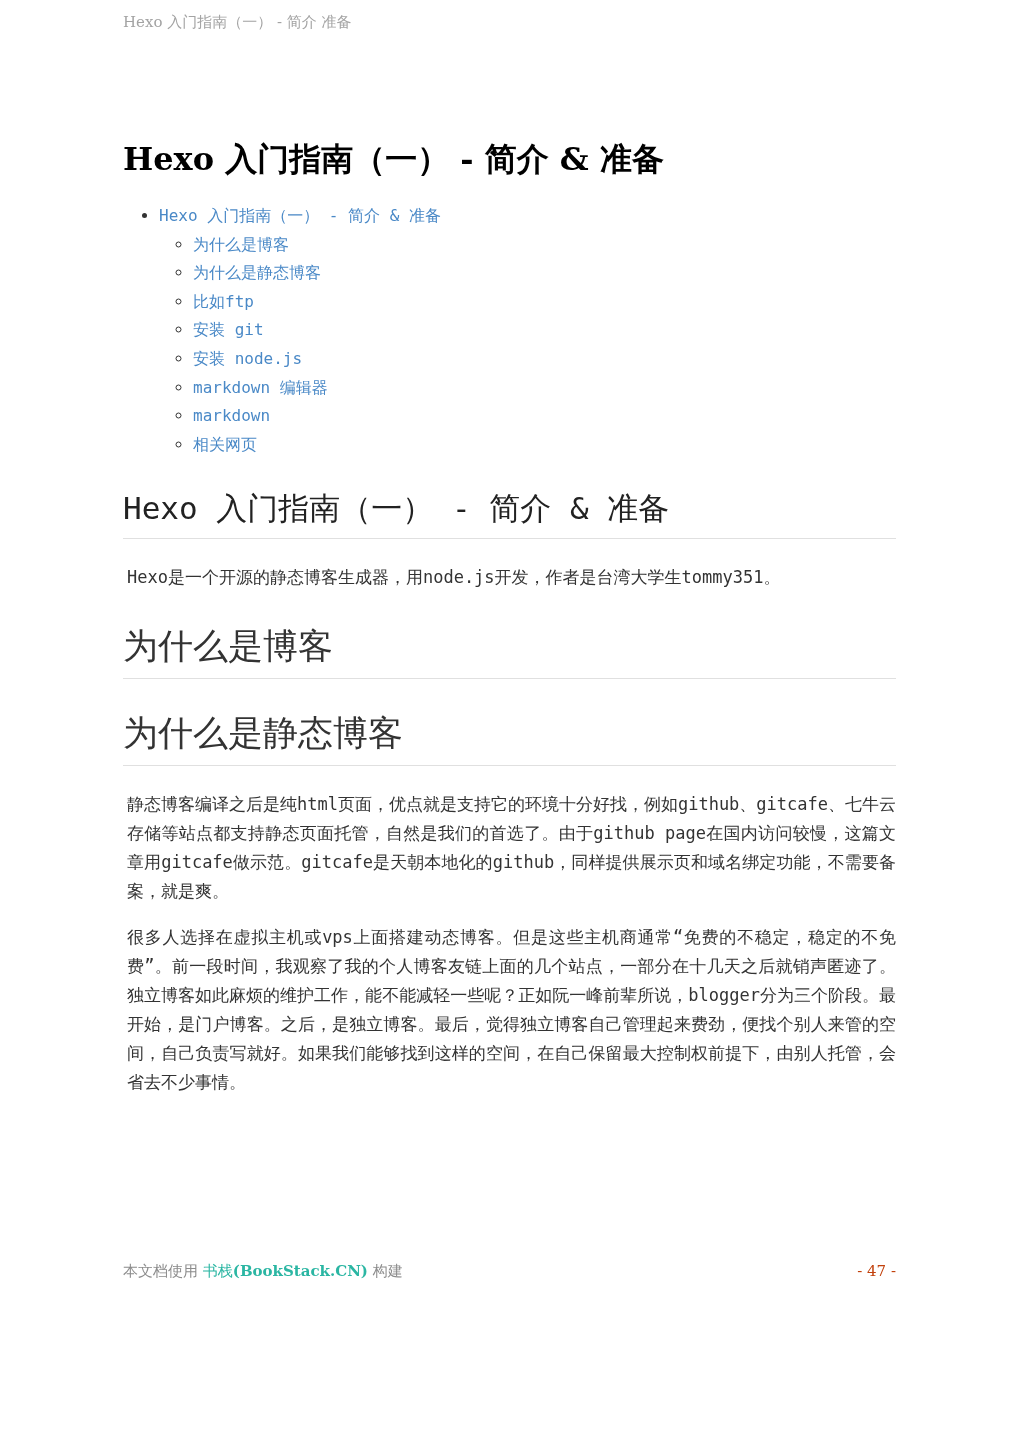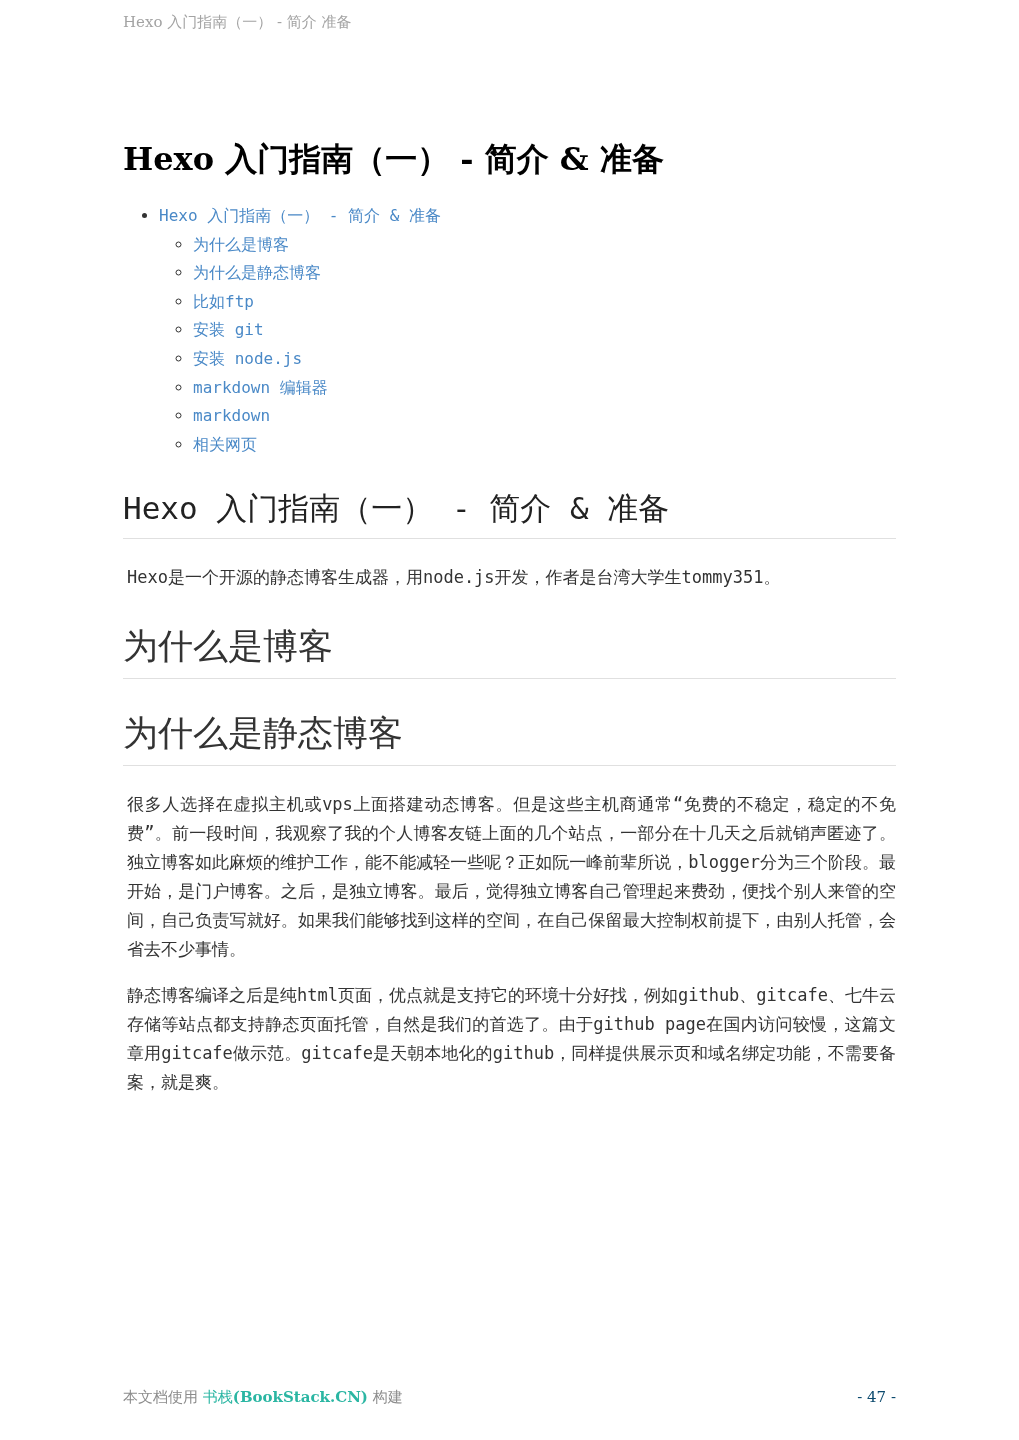--- a/index.html
+++ b/index.html
@@ -95,42 +95,42 @@
     text-align: justify;
   }
   p.body-p + p.body-p {
     margin-top: 17px;
   }
   
   .page-footer {
     position: absolute;
     left: 123px;
     right: 123px;
-    top: 1386px;
+    top: 1260px;
     display: flex;
     justify-content: space-between;
     align-items: baseline;
     font-size: 15px;
     line-height: 22px;
   }
   .footer-left {
     color: #8c8c8c;
     font-family: "DejaVu Sans", "Liberation Sans", sans-serif;
   }
   .footer-left .bookstack-link {
     color: #2bb6a3;
     text-decoration: none;
     cursor: pointer;
   }
   .footer-left .bookstack-link .latin {
     font-family: "DejaVu Serif", "Liberation Serif", serif;
     font-weight: bold;
   }
   .page-number {
-    color: #0c4a6e;
+    color: #c2410c;
     font-family: "DejaVu Serif", "Liberation Serif", serif;
     font-size: 15px;
   }
 </style>
 </head>
 <body>
 
 <div class="page">
   <div class="content">
 
@@ -169,22 +169,22 @@
         </ul>
       </li>
     </ul>
 
     <h1 class="sec-h1">Hexo 入门指南（一） - 简介 &amp; 准备</h1>
     <p class="body-p">Hexo是一个开源的静态博客生成器，用node.js开发，作者是台湾大学生tommy351。</p>
 
     <h2 class="sec-h2">为什么是博客</h2>
 
     <h2 class="sec-h2">为什么是静态博客</h2>
+    <p class="body-p">静态博客编译之后是纯html页面，优点就是支持它的环境十分好找，例如github、gitcafe、七牛云存储等站点都支持静态页面托管，自然是我们的首选了。由于github page在国内访问较慢，这篇文章用gitcafe做示范。gitcafe是天朝本地化的github，同样提供展示页和域名绑定功能，不需要备案，就是爽。</p>
     <p class="body-p">很多人选择在虚拟主机或vps上面搭建动态博客。但是这些主机商通常“免费的不稳定，稳定的不免费”。前一段时间，我观察了我的个人博客友链上面的几个站点，一部分在十几天之后就销声匿迹了。独立博客如此麻烦的维护工作，能不能减轻一些呢？正如阮一峰前辈所说，blogger分为三个阶段。最开始，是门户博客。之后，是独立博客。最后，觉得独立博客自己管理起来费劲，便找个别人来管的空间，自己负责写就好。如果我们能够找到这样的空间，在自己保留最大控制权前提下，由别人托管，会省去不少事情。</p>
-    <p class="body-p">静态博客编译之后是纯html页面，优点就是支持它的环境十分好找，例如github、gitcafe、七牛云存储等站点都支持静态页面托管，自然是我们的首选了。由于github page在国内访问较慢，这篇文章用gitcafe做示范。gitcafe是天朝本地化的github，同样提供展示页和域名绑定功能，不需要备案，就是爽。</p>
 
   </div>
 
   <div class="page-footer">
     <div class="footer-left">
       <span>本文档使用 </span><a class="bookstack-link"><span>书栈</span><span class="latin">(BookStack.CN)</span></a><span> 构建</span>
     </div>
     <div class="page-number">- 47 -</div>
   </div>
 </div>

